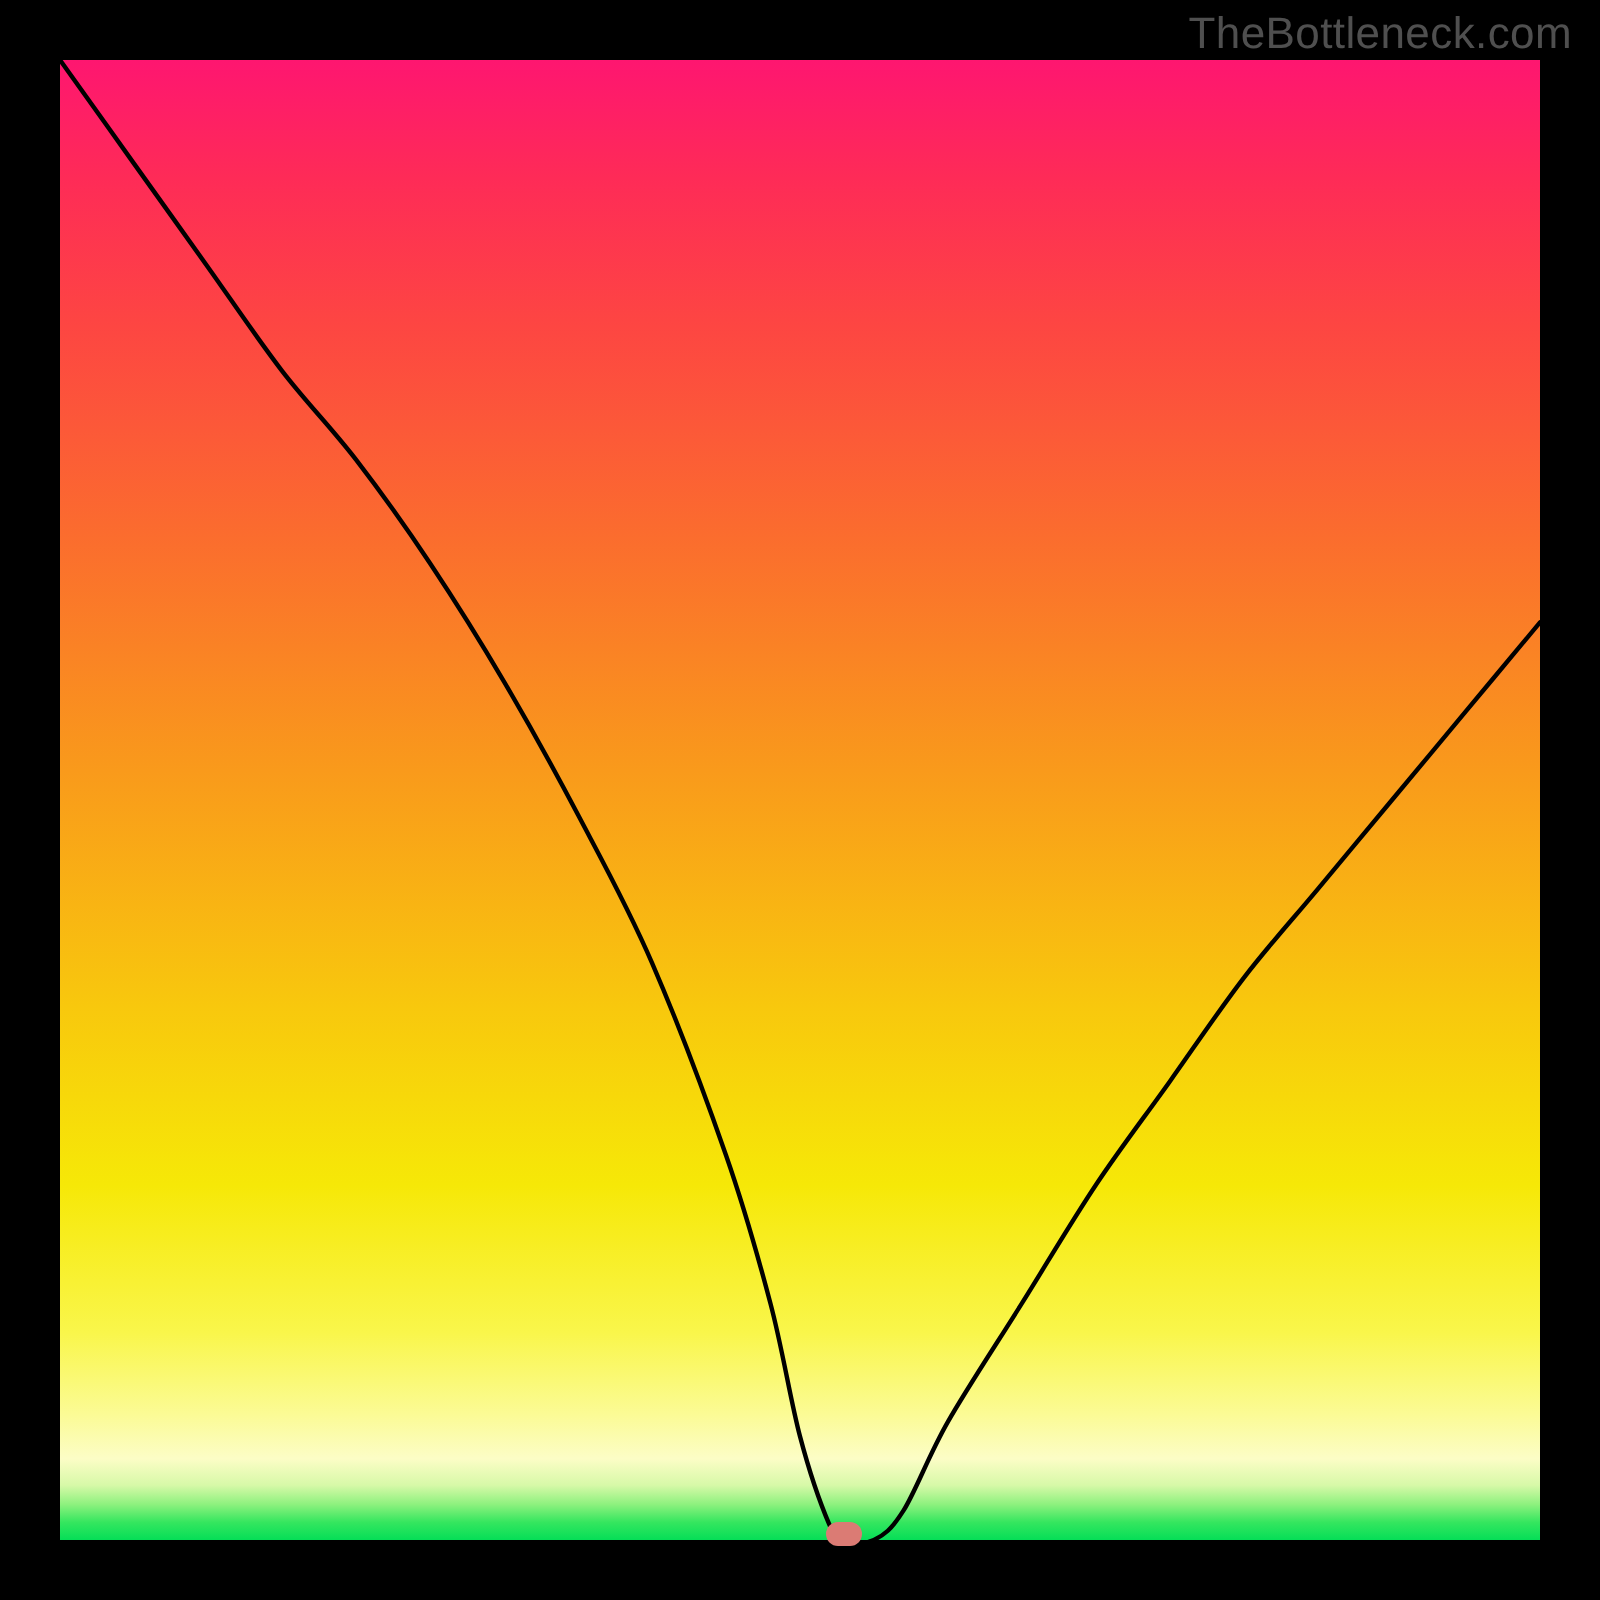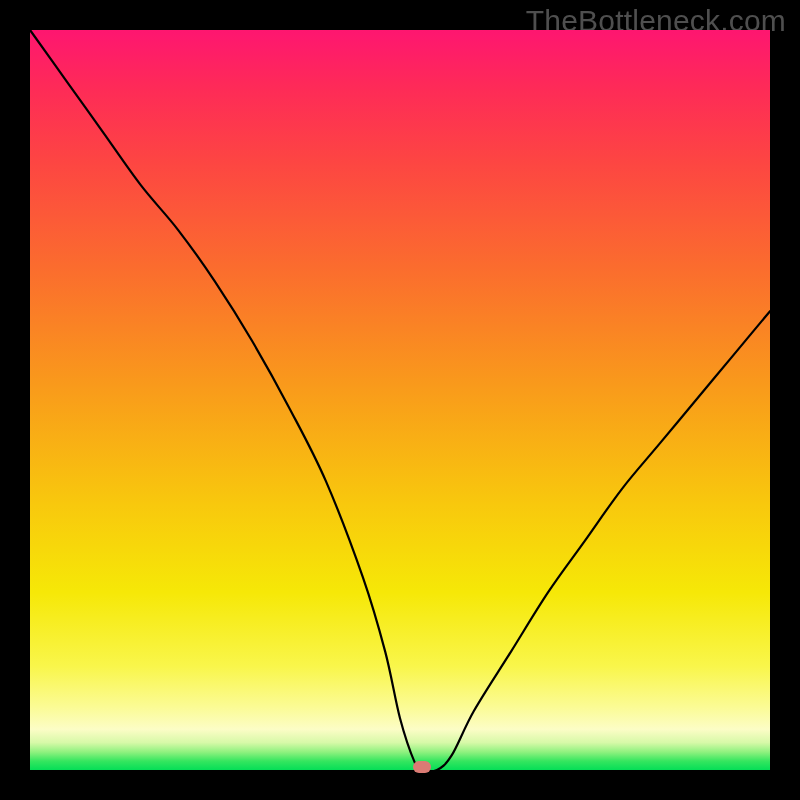--- a/index.html
+++ b/index.html
@@ -16,21 +16,21 @@
     width: 800px;
     height: 800px;
     background: #000;
   }
   
   .watermark {
     position: absolute;
     top: 4px;
     right: 14px;
     color: #4f4f4f;
-    font-size: 30px;
+    font-size: 22px;
     font-weight: 500;
     letter-spacing: 0.2px;
     user-select: none;
   }
   
   .plot-area {
     position: absolute;
     left: 30px;
     top: 30px;
     width: 740px;

